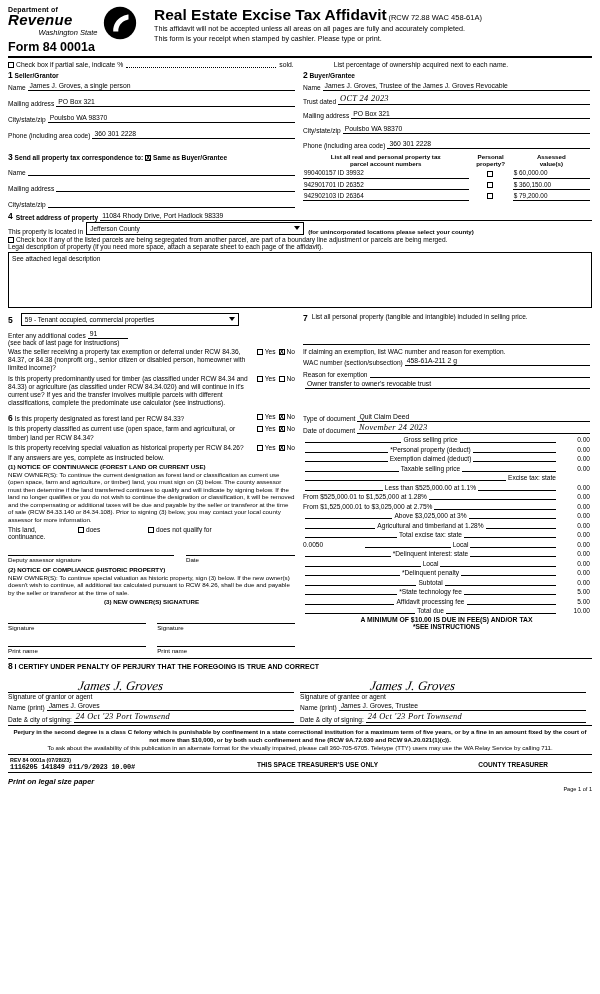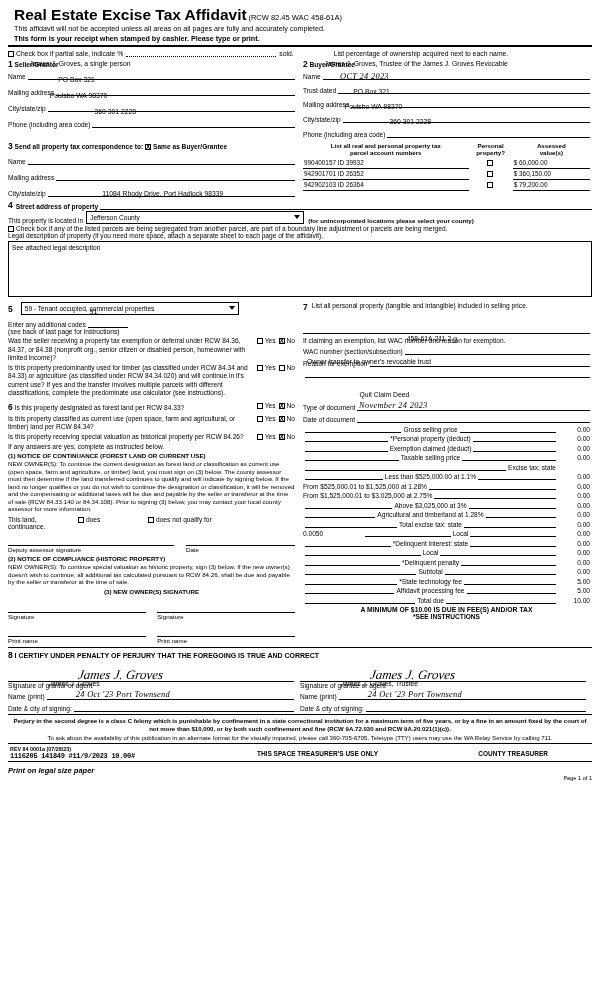--- a/index.html
+++ b/index.html
@@ -20,35 +20,35 @@
   .hdr-left { width:140px; position:relative; }
   .dept { font-size:7px; font-weight:bold; letter-spacing:.2px; }
   .rev { font-size:15px; font-weight:bold; font-style:italic; letter-spacing:.3px; margin-top:-2px;}
   .wash { font-size:7.5px; font-style:italic; text-align:center; width:120px; }
   .formno { font-size:12.5px; font-weight:bold; margin-top:3px; }
   .hdr-logo { position:absolute; left:95px; top:0px; width:34px; height:34px; }
   .hdr-right { flex:1; padding-left:6px; }
   .title { font-size:15.5px; font-weight:bold; display:inline; }
   .title-sub { font-size:7.5px; display:inline; }
   .hdr-line { font-size:7.2px; line-height:1.35; }
-  .hdr-line.b { font-weight:bold; }
+  .hdr-line.b { font-weight:normal; }
 
   .partial { font-size:6.8px; margin:3px 0 2px 0; display:flex; align-items:center; }
   .partial .dots { flex:0 0 150px; border-bottom:1px dotted #000; height:7px; margin:0 3px; }
 
   
   .cols { display:flex; gap:0px; }
   .colL { width:291px; padding-right:4px; }
   .colR { width:291px; padding-left:4px; }
 
   .secnum { font-weight:bold; font-size:8.5px; }
   .row { display:flex; align-items:flex-end; margin-top:1px; }
   .lbl { white-space:nowrap; }
   .fill { flex:1; border-bottom:1px solid #000; position:relative; height:10px; margin-left:2px; }
-  .fill span { position:absolute; bottom:12px; left:2px; white-space:nowrap; font-size:6.8px; }
+  .fill span { position:absolute; bottom:1px; left:2px; white-space:nowrap; font-size:6.8px; }
   .fill.hand span { font-family:"Liberation Serif", serif; font-style:italic; font-size:8.4px; letter-spacing:.3px; }
 
   .chk { display:inline-block; width:6px; height:6px; border:1px solid #000; margin:0 2px 0 0; vertical-align:-1px; position:relative; }
   .chk.on:after { content:"X"; position:absolute; left:0px; top:-2px; font-size:6.5px; font-weight:bold; }
 
   
   .ptab { width:100%; border-collapse:collapse; font-size:6.4px; margin-top:2px; }
   .ptab th { font-weight:bold; font-size:6.2px; text-align:center; vertical-align:bottom; padding:0 1px; line-height:1.1; }
   .ptab td { padding:0px 1px; height:11px; }
   .ptab .pa { border-bottom:1px solid #000; width:150px; }
@@ -90,23 +90,33 @@
   .barcode { font-family:Liberation Mono, monospace; font-size:7px; letter-spacing:-.3px; }
   .printnote { text-align:left; font-style:italic; font-size:7.5px; font-weight:bold; margin-top:4px; }
   .pageof { text-align:right; font-size:5.6px; }
 </style>
 </head>
 <body>
 
 <div class="page">
 
   <div class="hdr">
+    <div class="hdr-left">
+      <div class="dept">Department of</div>
+      <div class="rev">Revenue</div>
+      <div class="wash">Washington State</div>
+      <div class="formno">Form 84 0001a</div>
+      <svg class="hdr-logo" viewBox="0 0 40 40">
+        <circle cx="20" cy="20" r="19" fill="#000"></circle>
+        <path d="M12 30 C12 12, 30 10, 30 10 L30 16 C30 16, 18 18, 18 30 Z" fill="#fff"></path>
+      </svg>
+    </div>
     <div class="hdr-right">
       <span class="title">Real Estate Excise Tax Affidavit</span>
-      <span class="title-sub">(RCW 82.45 WAC 458-61A)</span>
+      <span class="title-sub">(RCW 72.88 WAC 458-61A)</span>
       <div class="hdr-line">This affidavit will not be accepted unless all areas on all pages are fully and accurately completed.</div>
       <div class="hdr-line b">This form is your receipt when stamped by cashier. Please type or print.</div>
     </div>
   </div>
 
   <div class="partial">
     <span class="chk"></span>
     <span>Check box if partial sale, indicate %</span>
     <span class="dots"></span>
     <span>sold.</span>

